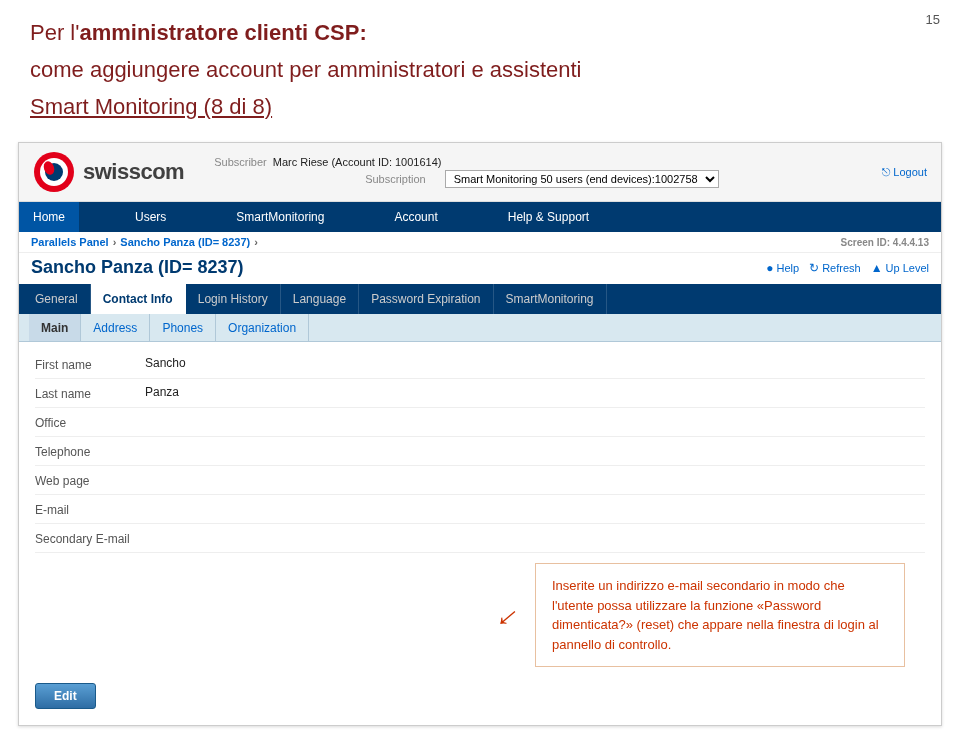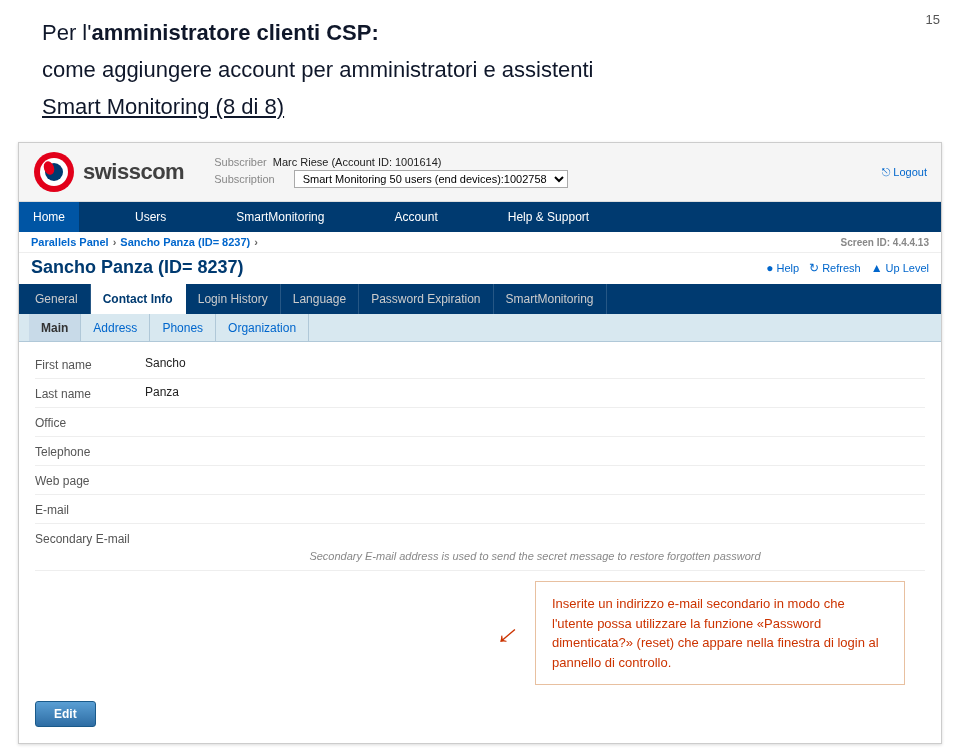--- a/index.html
+++ b/index.html
@@ -1,20 +1,20 @@
 <!DOCTYPE html>
 <html><head>
   <meta charset="utf-8">
   <style>
     * { margin: 0; padding: 0; box-sizing: border-box; }
     body { font-family: Arial, sans-serif; background: #fff; width: 960px; min-height: 749px; overflow-x: hidden; }
 
     
     .slide-bg { background: #fff; padding: 18px 30px 10px 30px; }
-    .slide-title { font-size: 22px; color: #0f172a; line-height: 1.4; margin-bottom: 6px; margin-left: 12px; }
+    .slide-title { font-size: 22px; color: #7f1d1d; line-height: 1.4; margin-bottom: 6px; }
     .slide-title strong { font-weight: bold; }
 
     
     .panel { border: 1px solid #ccc; margin: 0 18px; background: #fff; box-shadow: 0 1px 3px rgba(0,0,0,0.15); }
 
     
     .panel-header { background: #f5f5f5; border-bottom: 1px solid #ddd; padding: 8px 14px; display: flex; justify-content: space-between; align-items: center; }
     .panel-logo { display: flex; align-items: center; gap: 8px; }
     .logo-text { font-size: 22px; font-weight: bold; color: #404040; letter-spacing: -0.5px; }
     .subscription-select { font-size: 11px; padding: 1px 4px; border: 1px solid #aaa; background: #fff; min-width: 220px; }
@@ -102,21 +102,21 @@
           <ellipse cx="16" cy="17" rx="5" ry="7" fill="#e2001a" transform="rotate(-20,16,17)"></ellipse>
         </svg>
         <span class="logo-text">swisscom</span>
       </div>
 
       <div style="font-size:11px; text-align:left; flex:1; padding-left:30px;">
         <div style="display:flex; gap:6px; align-items:center;">
           <span style="color:#888;text-align:center;">Subscriber</span>
           <span style="color:#222;">Marc Riese (Account ID: 1001614)</span>
         </div>
-        <div style="display:flex; gap:19px; align-items:center; margin-top:2px;">
+        <div style="display:flex; gap:19px; align-items:center; margin-top:2px;justify-content:center;">
           <span style="color:#888;">Subscription</span>
           <select class="subscription-select">
             <option>Smart Monitoring 50 users (end devices):1002758</option>
           </select>
         </div>
       </div>
 
       <div style="margin-left:12px;">
         <a class="logout-btn">
           <span>⎋</span>
@@ -197,27 +197,24 @@
         <span class="field-value"></span>
       </div>
       <div class="field-row">
         <span class="field-label">Web page</span>
         <span class="field-value"></span>
       </div>
       <div class="field-row">
         <span class="field-label">E-mail</span>
         <span class="field-value"></span>
       </div>
-      <div class="field-row" style="align-items:center; flex-direction:column;">
+      <div class="field-row" style="align-items:flex-end; flex-direction:column;">
         <div style="display:flex; width:100%;">
           <span class="field-label">Secondary E-mail</span>
           <span class="field-value"></span>
-        </div>
-        <div style="margin-left:110px;">
-          <span class="secondary-note">Secondary E-mail address is used to send the secret message to restore forgotten password</span>
         </div>
       </div>
 
       
       <div style="position:relative; margin-top:10px; display:flex; justify-content:flex-end; padding-right:20px;">
         <div style="position:relative;">
 
           <div style="position:absolute; left:-40px; top:40px; color:#cc3300; font-size:32px; transform: rotate(140deg);">→</div>
           <div class="callout-box" style="margin:0; max-width:370px; border-color:#e8c0a0;">
             <p class="callout-text">Inserite un indirizzo e-mail secondario in modo che l'utente possa utilizzare la funzione «Password dimenticata?» (reset) che appare nella finestra di login al pannello di controllo.</p>

